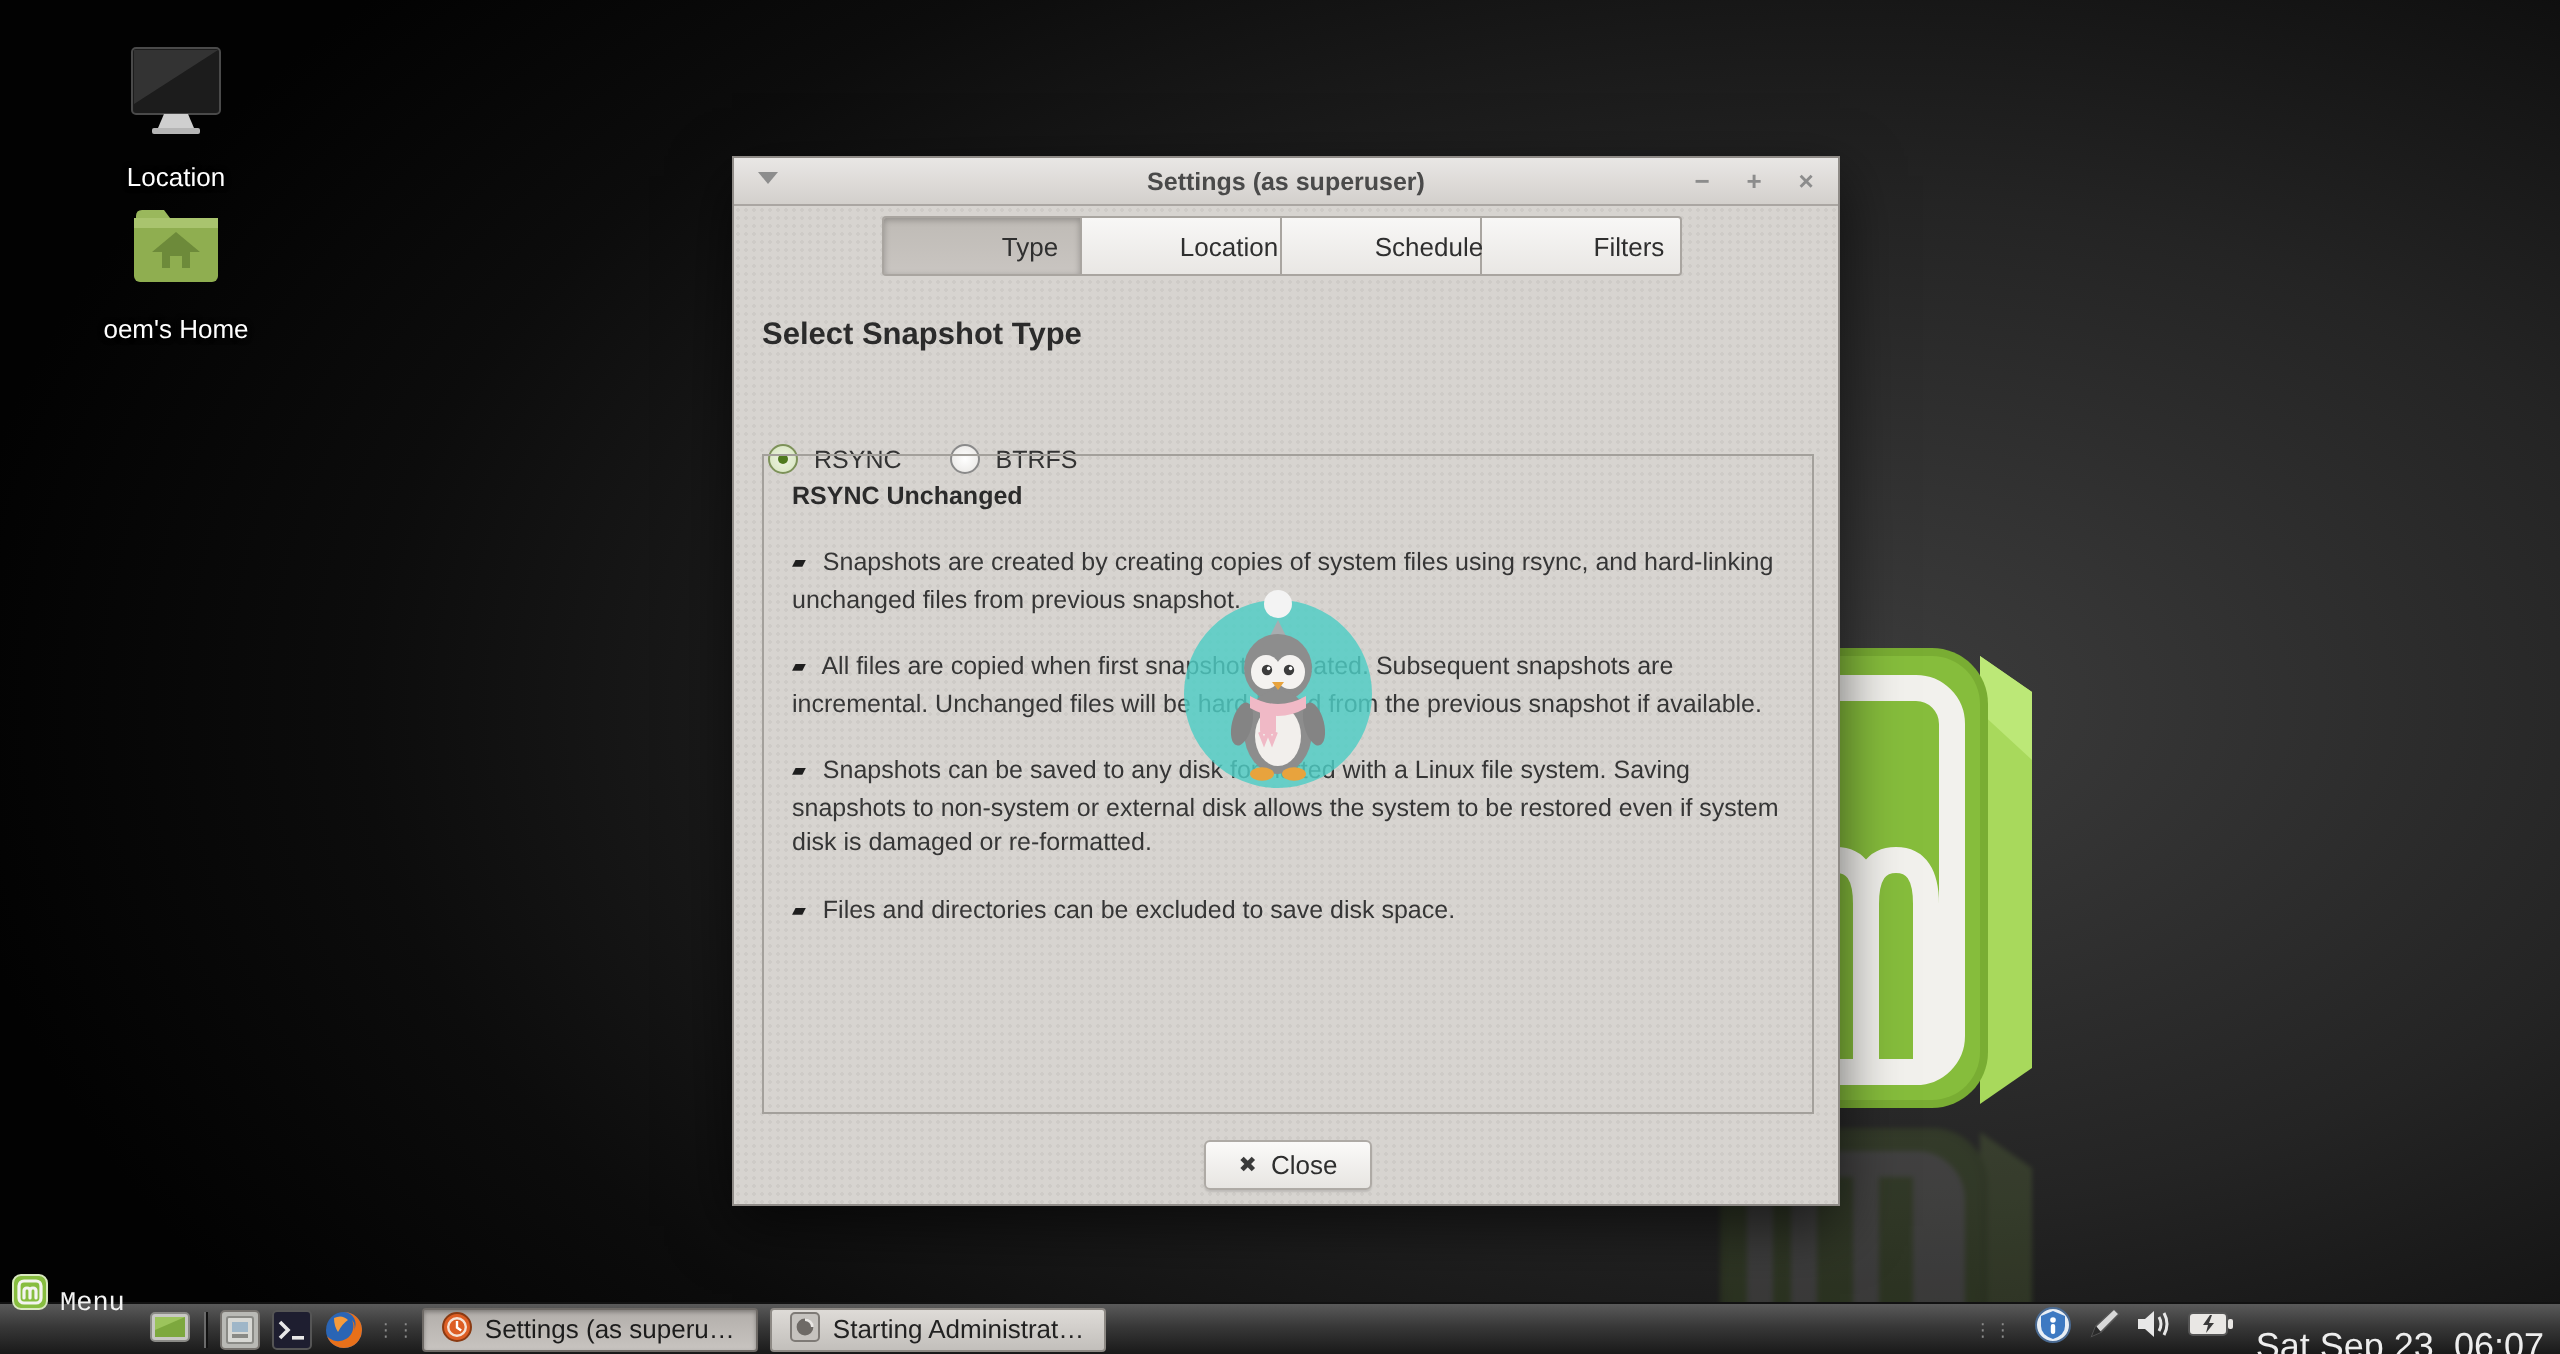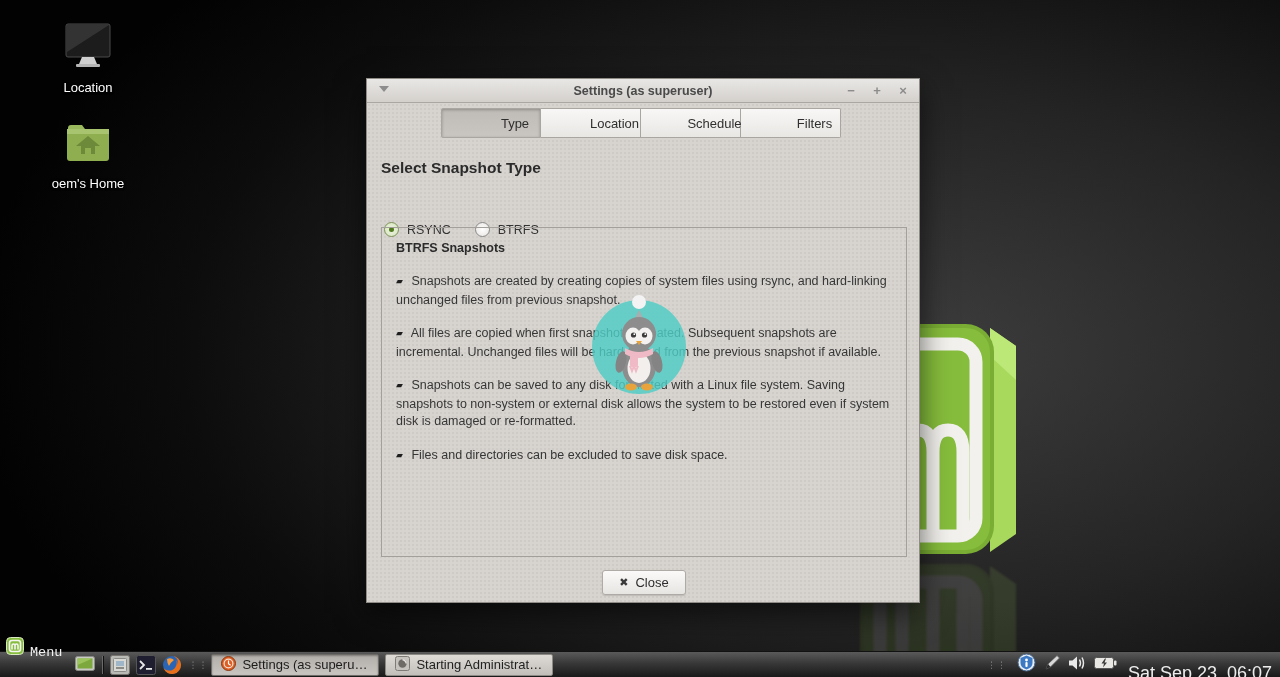--- a/index.html
+++ b/index.html
@@ -138,21 +138,21 @@
       <svg width="52" height="50" viewBox="0 0 52 50">
         <rect x="4" y="2" width="44" height="33" rx="2" fill="#1c1c1c" stroke="#4a4a4a"></rect>
         <path d="M5 3 L47 3 L5 30 Z" fill="#3a3a3a" opacity="0.8"></path>
         <path d="M20 35 L32 35 L35 42 L17 42 Z" fill="#cfcfcf"></path>
         <rect x="14" y="42" width="24" height="3" rx="1" fill="#b5b5b5"></rect>
       </svg>
     </span>
     <div class="di-label">Location</div>
   </div>
 
-  <div class="desktop-icon" style="left:33px; top:120px;">
+  <div class="desktop-icon" style="left:33px; top:100px;">
     <span>
       <svg width="52" height="48" viewBox="0 0 52 48">
         <path d="M6 8 Q6 5 9 5 L20 5 L23 9 L6 9 Z" fill="#9ab85c"></path>
         <rect x="5" y="9" width="42" height="32" rx="3" fill="#8fae50"></rect>
         <rect x="5" y="9" width="42" height="5" fill="#a9c46e"></rect>
         <path d="M26 16 L38 26 L33 26 L33 34 L29 34 L29 28 L23 28 L23 34 L19 34 L19 26 L14 26 Z" fill="#6d8a3a"></path>
       </svg>
     </span>
     <div class="di-label">oem's Home</div>
   </div>
@@ -183,21 +183,21 @@
       <div class="radio-circle selected"></div>
       <span class="radio-label">RSYNC</span>
     </div>
     <div class="radio-opt">
       <div class="radio-circle"></div>
       <span class="radio-label">BTRFS</span>
     </div>
   </div>
 
   <div class="info-box">
-    <div class="info-title">BTRFS Snapshots</div>
+    <div class="info-title">RSYNC Unchanged</div>
     <p><span class="bullet-glyph">▰</span> <span>Snapshots are created by creating copies of system files using rsync, and hard-linking unchanged files from previous snapshot.</span></p>
     <p><span class="bullet-glyph">▰</span> <span>All files are copied when first snapshot is created. Subsequent snapshots are incremental. Unchanged files will be hard-linked from the previous snapshot if available.</span></p>
     <p><span class="bullet-glyph">▰</span> <span>Snapshots can be saved to any disk formatted with a Linux file system. Saving snapshots to non-system or external disk allows the system to be restored even if system disk is damaged or re-formatted.</span></p>
     <p><span class="bullet-glyph">▰</span> <span>Files and directories can be excluded to save disk space.</span></p>
   </div>
 
   <div class="close-btn">
     <span class="x-glyph">✖</span>
     <span>Close</span>
   </div>

